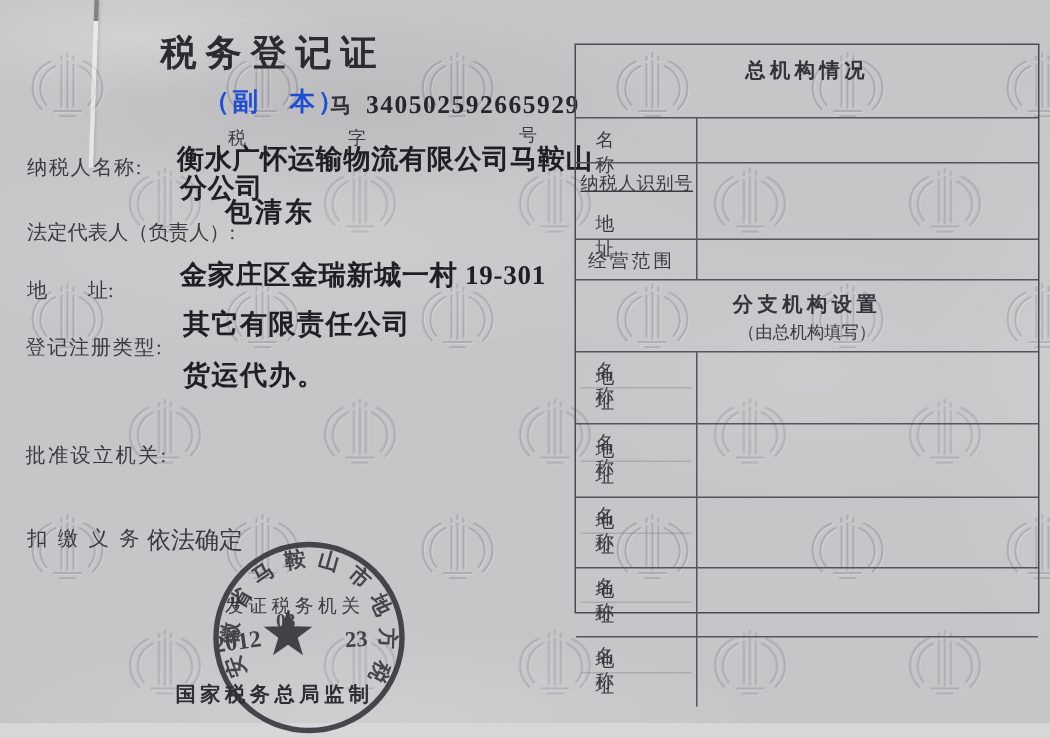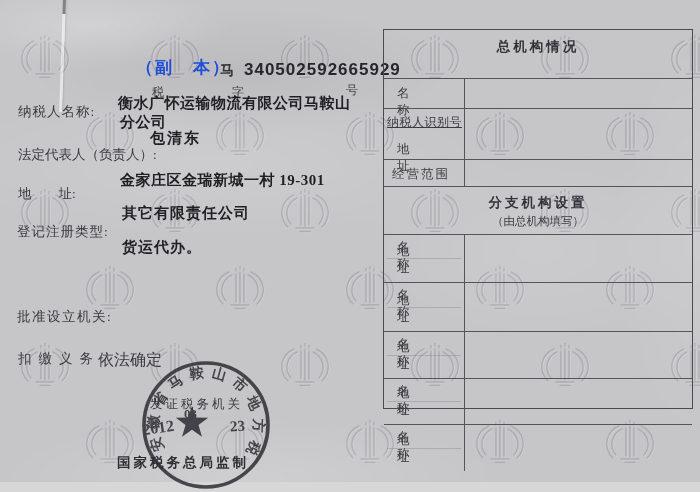--- a/index.html
+++ b/index.html
@@ -24,24 +24,24 @@
   .crease{position:absolute;left:61px;top:0;width:3px;height:112px;z-index:2;
     background:linear-gradient(180deg, rgba(70,70,75,.55) 0 14px, rgba(255,255,255,.55) 14px 100%);
     box-shadow:1px 0 2px rgba(0,0,0,.12);transform:rotate(2deg);}
   .bottom-strip{position:absolute;left:0;bottom:0;width:700px;height:10px;background:#d7d7d8;z-index:2;}
   .wm{position:absolute;left:0;top:0;z-index:1;}
 
   
   .title{left:107px;top:19px;font-size:24px;font-weight:bold;letter-spacing:6px;color:#2b2b32;z-index:3;}
   .copyline{left:136px;top:56px;font-size:17px;font-weight:bold;letter-spacing:2px;color:#1d4ed8;z-index:3;text-align:right;}
   .hand{left:220px;top:62px;font-size:14px;font-weight:bold;transform:rotate(-2deg);z-index:3;}
-  .certnum{left:244px;top:60px;font-size:17px;font-weight:600;letter-spacing:1px;color:#26262c;font-family:Liberation Sans, sans-serif;z-index:3;}
+  .certnum{left:244px;top:60px;font-size:17px;font-weight:600;letter-spacing:1px;color:#26262c;font-family:Liberation Serif, serif;z-index:3;}
   .tw{font-size:12px;color:#3b3b43;z-index:3;}
   .plabel{font-size:13.5px;color:#3a3a42;z-index:3;}
-  .typed{font-size:15px;font-weight:bold;color:#1f1f26;letter-spacing:.5px;z-index:3;}
+  .typed{font-size:18px;font-weight:bold;color:#1f1f26;letter-spacing:.5px;z-index:3;}
   .issuer{left:150px;top:396px;font-size:12.5px;letter-spacing:3px;color:#3b3b43;z-index:3;}
   .footer{left:117px;top:454px;font-size:13.5px;font-weight:bold;letter-spacing:3px;color:#2e2e35;z-index:3;}
   .seal{position:absolute;left:128px;top:347px;z-index:4;}
 
   
   .rtable{position:absolute;left:383px;top:29px;width:310px;height:380px;
     border:1.5px solid #4a4a52;box-sizing:border-box;z-index:3;}
   .hline{position:absolute;left:0;right:0;border-top:1.3px solid #54545c;}
   .vline{position:absolute;left:80px;border-left:1.3px solid #54545c;}
   .sectitle{position:absolute;left:0;width:100%;text-align:center;font-size:13.5px;
@@ -117,20 +117,21 @@
         <use href="#emb" x="338" y="417"></use>
         <use href="#emb" x="468" y="417"></use>
         <use href="#emb" x="598" y="417"></use>
       </g>
   </svg>
 
   <div class="shading"></div>
   <div class="crease"></div>
   <div class="bottom-strip"></div>
 
+  <div class="abs title">税务登记证</div>
   <div class="abs copyline">（副　本）</div>
   <div class="abs hand">马</div>
   <div class="abs certnum">340502592665929</div>
 
   <div class="abs tw" style="left:152px;top:84px">税</div>
   <div class="abs tw" style="left:232px;top:84px">字</div>
   <div class="abs tw" style="left:346px;top:82px">号</div>
 
   <div class="abs typed" style="left:118px;top:94px">衡水广怀运输物流有限公司马鞍山</div>
   <div class="abs plabel" style="left:18px;top:103px;letter-spacing:1px">纳税人名称:</div>
@@ -140,21 +141,21 @@
   <div class="abs plabel" style="left:18px;top:146px">法定代表人（负责人）:</div>
 
   <div class="abs typed" style="left:120px;top:171px">金家庄区金瑞新城一村 19-301</div>
   <div class="abs plabel" style="left:18px;top:185px">地　　址:</div>
 
   <div class="abs typed" style="left:122px;top:204px;letter-spacing:1px">其它有限责任公司</div>
   <div class="abs plabel" style="left:17px;top:223px;letter-spacing:1px">登记注册类型:</div>
 
   <div class="abs typed" style="left:122px;top:238px;letter-spacing:1px">货运代办。</div>
 
-  <div class="abs plabel" style="left:17px;top:308px;letter-spacing:1.5px">批准设立机关:</div>
+  <div class="abs plabel" style="left:17px;top:295px;letter-spacing:1.5px">批准设立机关:</div>
 
   <div class="abs plabel" style="left:18px;top:350px;letter-spacing:7px">扣缴义务:</div>
   <div class="abs plabel" style="left:98px;top:350px;font-size:16px">依法确定</div>
 
   <div class="abs issuer">发证税务机关</div>
   <div class="abs footer">国家税务总局监制</div>
 
   <svg class="seal" width="156" height="145">
     <g opacity="0.85" fill="#2b2b33">
       <circle cx="78" cy="78" r="62" fill="none" stroke="#2d2d34" stroke-width="3.6"></circle>

